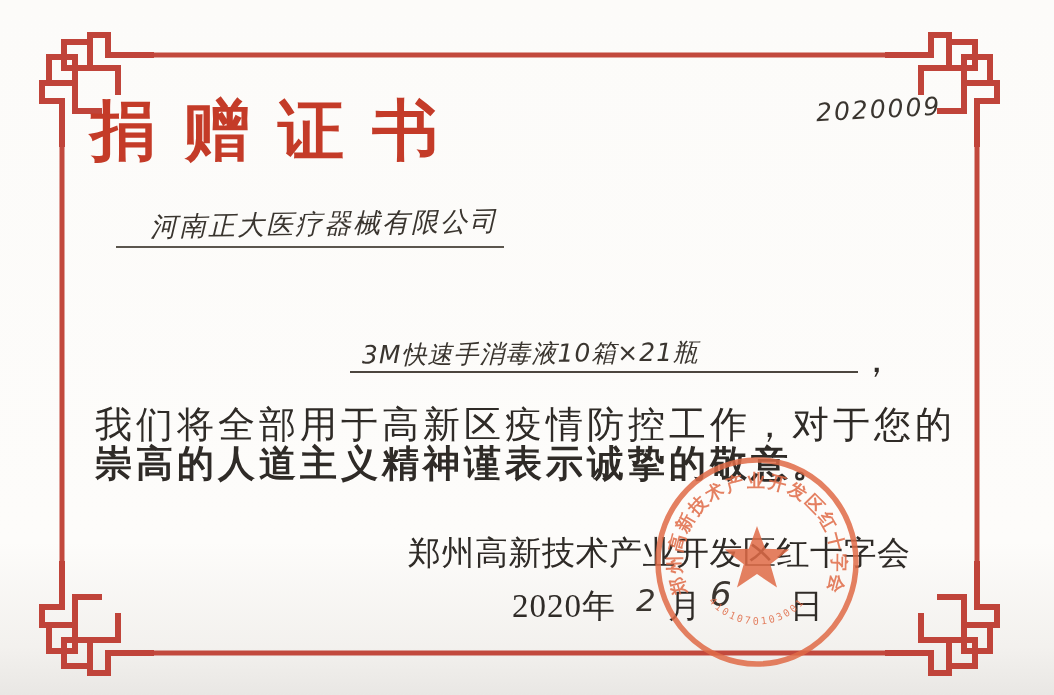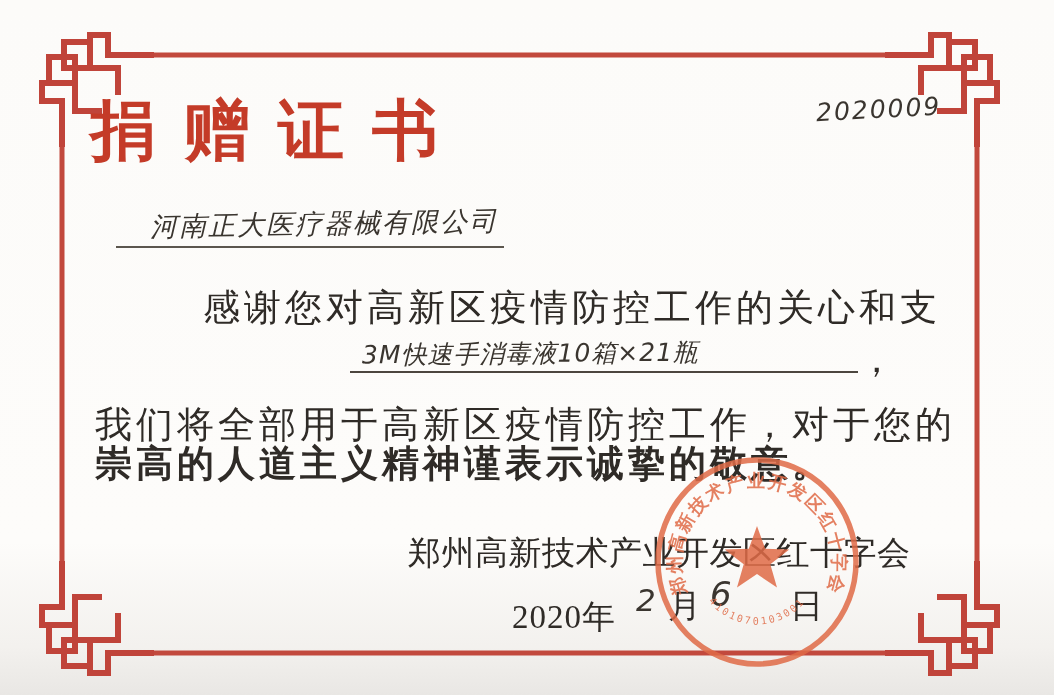--- a/index.html
+++ b/index.html
@@ -63,21 +63,21 @@
   }
   .body-l2-suffix{left:858px;top:335px;}
   .body-l3{left:95px;top:388px;margin-top:12px;}
   .body-l4{left:95px;top:439px;font-weight:bold;}
 
   .issuer{
     left:408px;top:531px;
     font-size:33px;letter-spacing:0.5px;
     color:#2f2b27;white-space:nowrap;
   }
-  .date-year{left:512px;top:584px;font-size:33px;letter-spacing:1px;color:#2f2b27;margin-top:11px;}
+  .date-year{left:512px;top:584px;font-size:33px;letter-spacing:1px;color:#2f2b27;}
   .date-month-value{left:636px;top:582px;font-size:31px;}
   .date-month-label{left:668px;top:584px;font-size:33px;color:#2f2b27;}
   .date-day-value{left:710px;top:574px;font-size:34px;}
   .date-day-label{left:790px;top:584px;font-size:33px;color:#2f2b27;}
 
   .seal-ring-text{
     font-family:"Liberation Serif","DejaVu Serif",serif;
     font-size:18px;letter-spacing:2px;font-weight:700;
   }
   .seal-code{
@@ -114,21 +114,20 @@
     <use href="#fret" transform="translate(977,653) scale(-1,-1)"></use>
   </svg>
 
   <div class="abs serial hand">2020009</div>
 
   <div class="abs title">捐赠证书</div>
 
   <div class="abs recipient hand">河南正大医疗器械有限公司</div>
   <div class="abs recipient-line"></div>
 
-  <div class="abs kai body-l1">感谢您对高新区疫情防控工作的关心和支</div>
 
   <div class="abs donation-line"></div>
   <div class="abs donation-item hand">3M快速手消毒液10箱×21瓶</div>
   <div class="abs kai body-l2-suffix">，</div>
 
   <div class="abs kai body-l3">我们将全部用于高新区疫情防控工作，对于您的</div>
   <div class="abs kai body-l4">崇高的人道主义精神谨表示诚挚的敬意。</div>
 
   <div class="abs issuer">郑州高新技术产业开发区红十字会</div>
 

